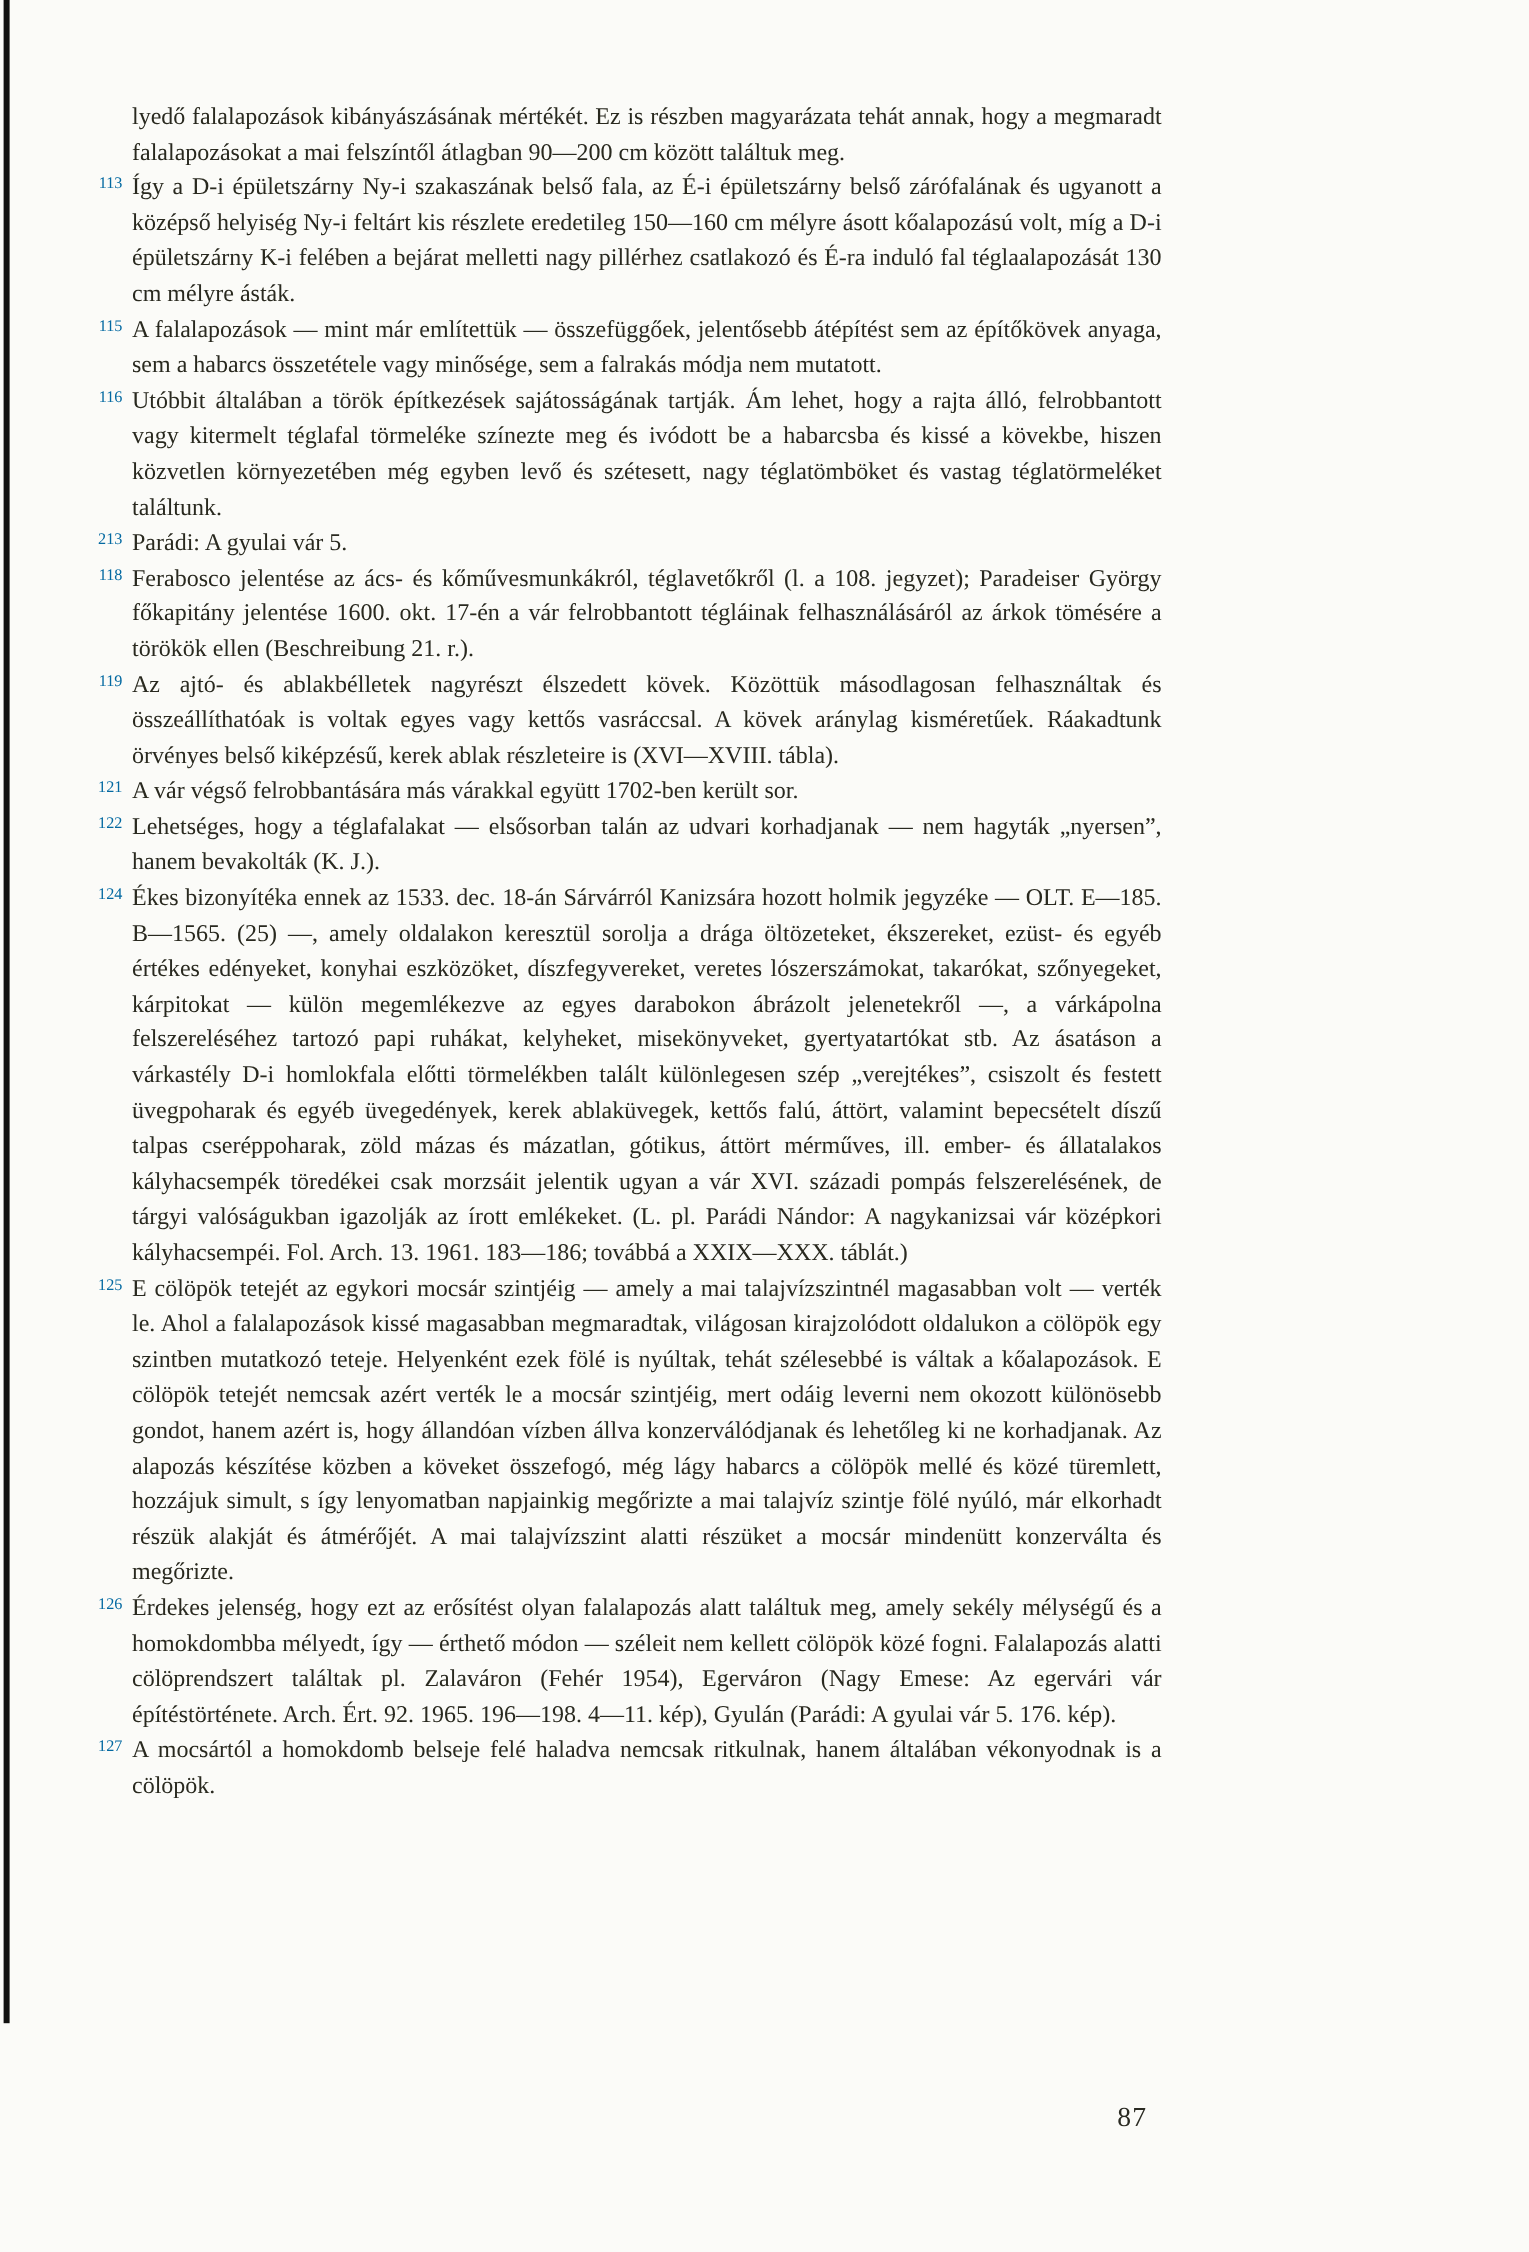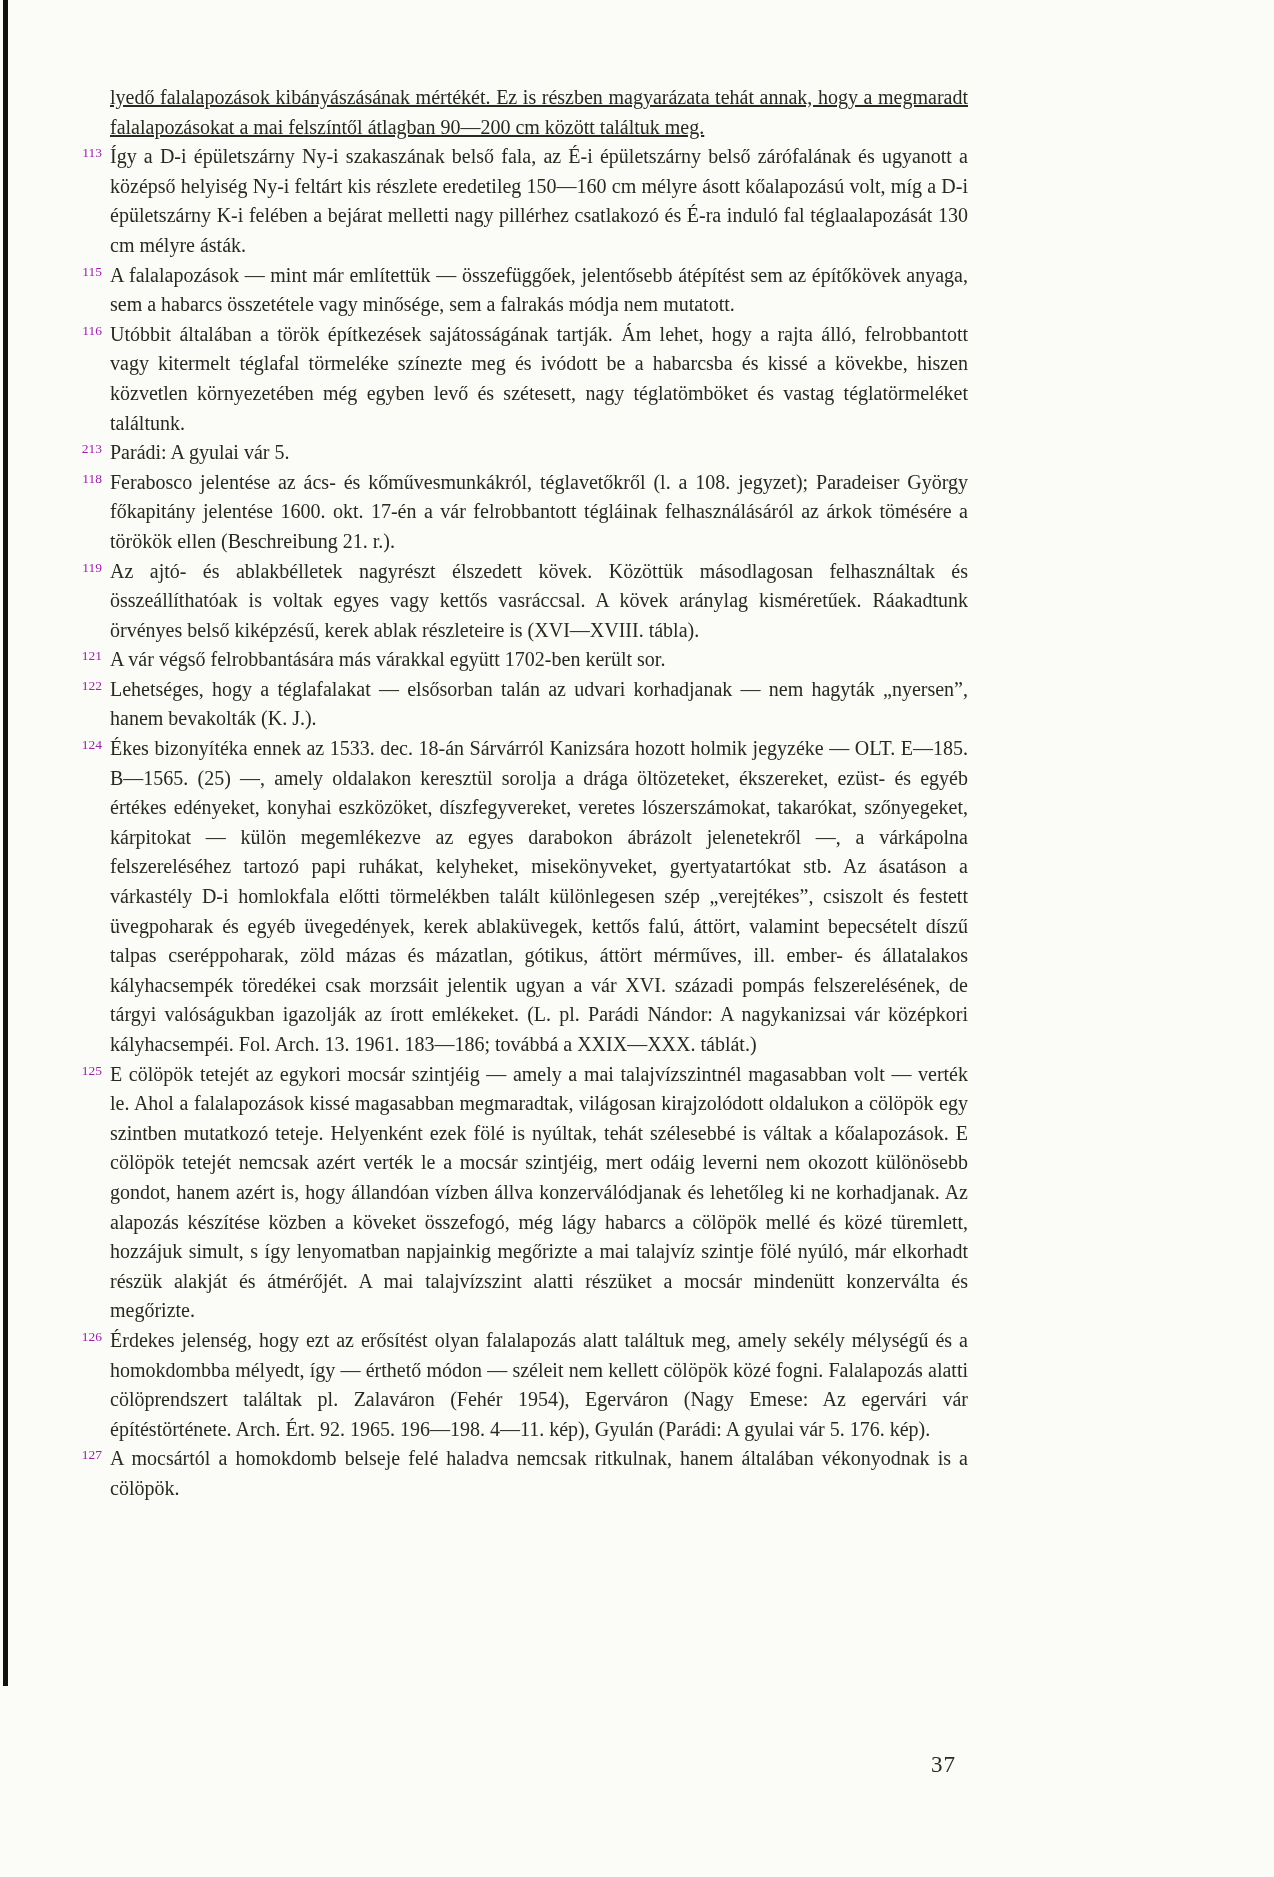--- a/index.html
+++ b/index.html
@@ -27,35 +27,34 @@
     left: 110px;
     top: 83px;
     width: 858px;
     color: #29291f;
     font-size: 20px;
     line-height: 29.6px;
     text-align: justify;
   }
   .cont-par {
     margin: 0;
-    text-decoration: underline;
   }
   .footnote {
     position: relative;
     margin: 0;
   }
   .fn-num {
     position: absolute;
     left: -46px;
     top: 2px;
     width: 38px;
     text-align: right;
     font-size: 13.5px;
     line-height: 18px;
-    color: #a21caf;
+    color: #0369a1;
   }
   .fn-text {
     display: block;
   }
   .pagenum {
     position: absolute;
     left: 931px;
     top: 1752px;
     font-size: 23px;
     color: #2a2a22;
@@ -130,15 +129,15 @@
     <span class="fn-text">Érdekes jelenség, hogy ezt az erősítést olyan falalapozás alatt találtuk meg, amely sekély mélységű és a homokdombba mélyedt, így — érthető módon — széleit nem kellett cölöpök közé fogni. Falalapozás alatti cölöprendszert találtak pl. Zalaváron (Fehér 1954), Egerváron (Nagy Emese: Az egervári vár építéstörténete. Arch. Ért. 92. 1965. 196—198. 4—11. kép), Gyulán (Parádi: A gyulai vár 5. 176. kép).</span>
   </div>
 
   <div class="footnote">
     <span class="fn-num">127</span>
     <span class="fn-text">A mocsártól a homokdomb belseje felé haladva nemcsak ritkulnak, hanem általában vékonyodnak is a cölöpök.</span>
   </div>
 </div>
   </div>
 
-  <div class="pagenum">37</div>
+  <div class="pagenum">87</div>
 
 </div>
 
 </body></html>

